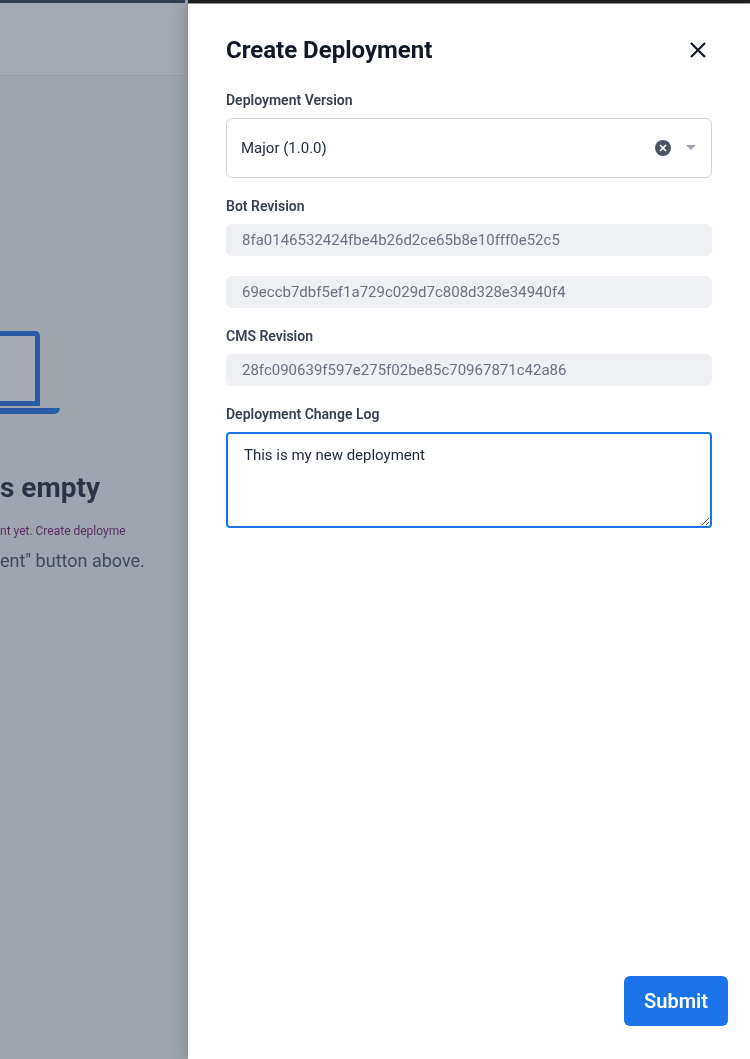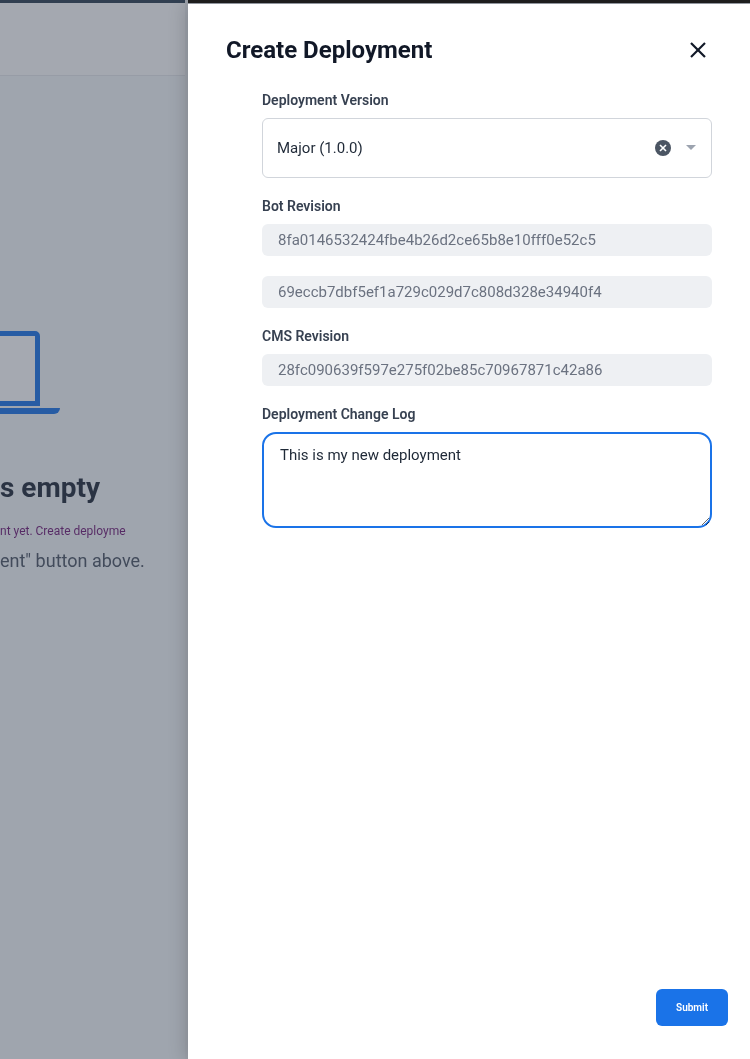--- a/index.html
+++ b/index.html
@@ -150,21 +150,20 @@
       width: 18px;
       height: 18px;
     }
     .panel-body {
       padding: 20px 38px 0 38px;
       flex: 1;
       overflow: auto;
     }
     .field-group {
       margin-bottom: 20px;
-      margin-left: 36px;
     }
     .field-label {
       font-size: 14px;
       font-weight: 600;
       color: #374151;
       display: block;
       margin-bottom: 10px;
     }
     .select-wrapper {
       position: relative;
@@ -220,41 +219,41 @@
       font-family: inherit;
       outline: none;
     }
     .textarea-wrapper {
       position: relative;
     }
     .change-log {
       width: 100%;
       height: 96px;
       border: 2px solid #1a73e8;
-      border-radius: 14px;
+      border-radius: 4px;
       background: #fff;
       padding: 12px 16px;
       font-size: 15px;
       color: #1f2937;
       font-family: inherit;
       outline: none;
       resize: both;
     }
     .panel-footer {
       padding: 18px 22px 34px 22px;
       display: flex;
       justify-content: flex-end;
     }
     .submit-btn {
       background: #1a73e8;
       color: #fff;
       border: none;
       border-radius: 6px;
       padding: 13px 20px;
-      font-size: 10px;
+      font-size: 20px;
       font-weight: 600;
       cursor: pointer;
       font-family: inherit;
     }
   </style>
 </head>
 <body>
 
 <div class="background">
   <div class="bg-top-bar"></div>

